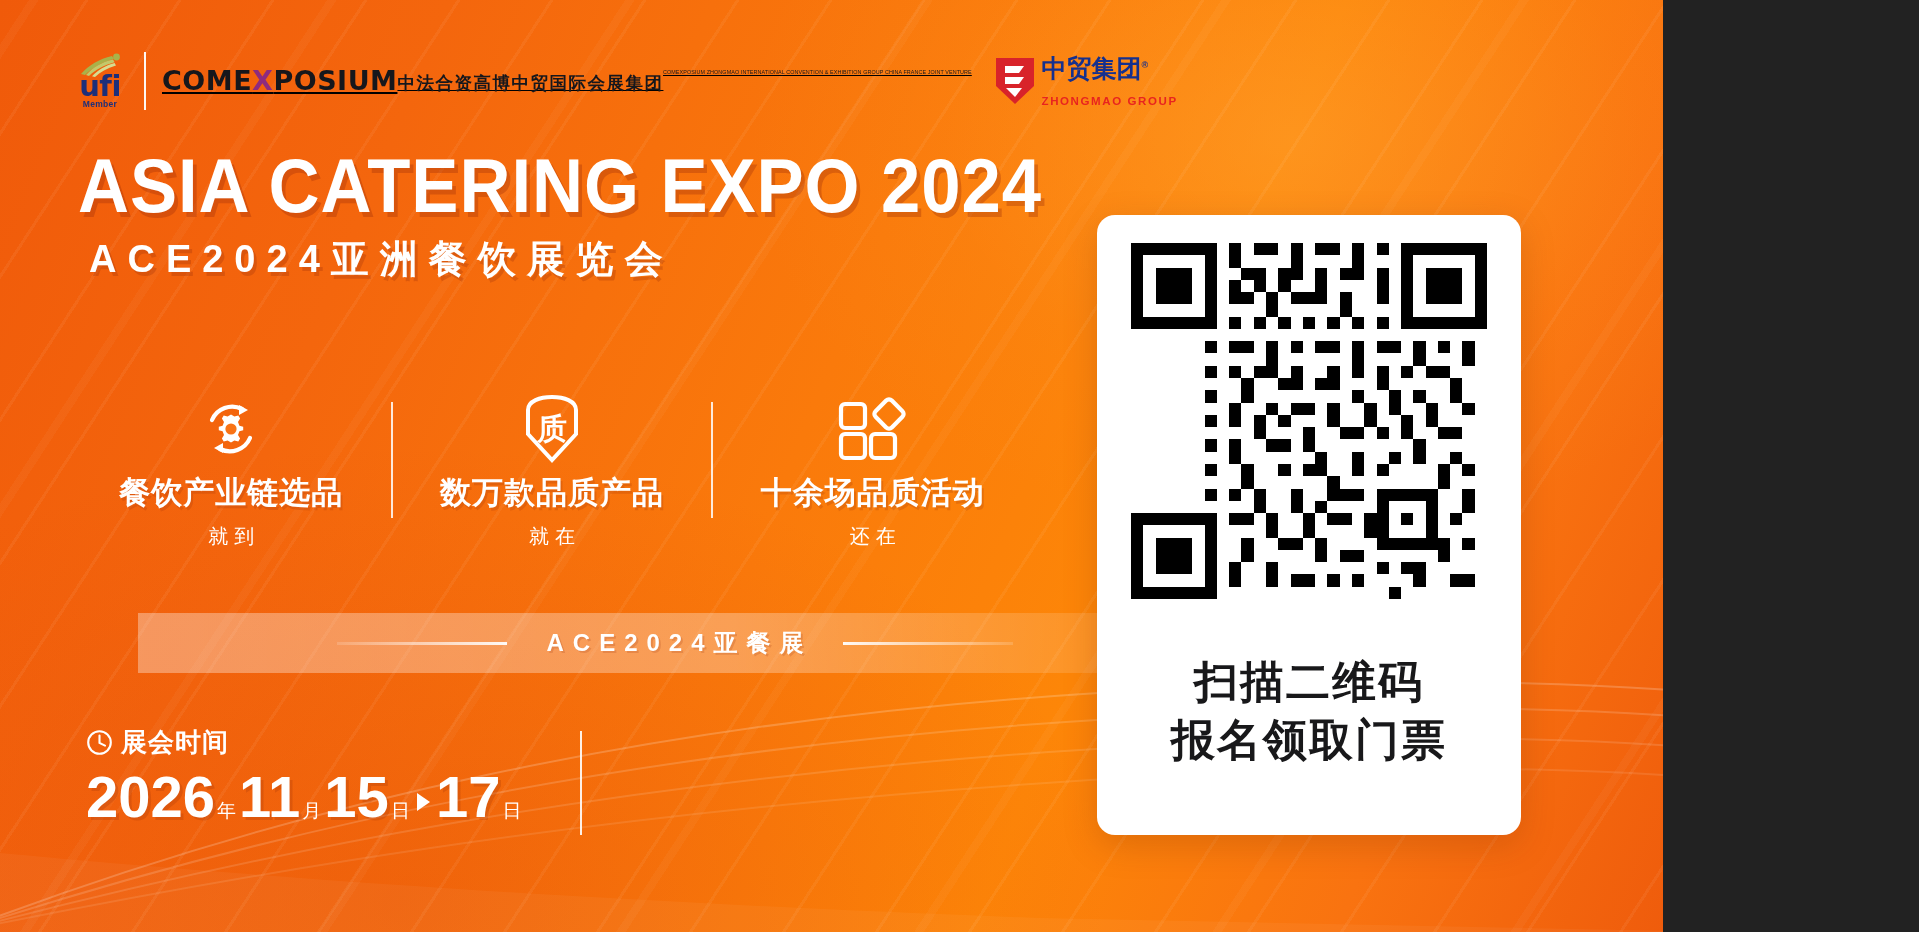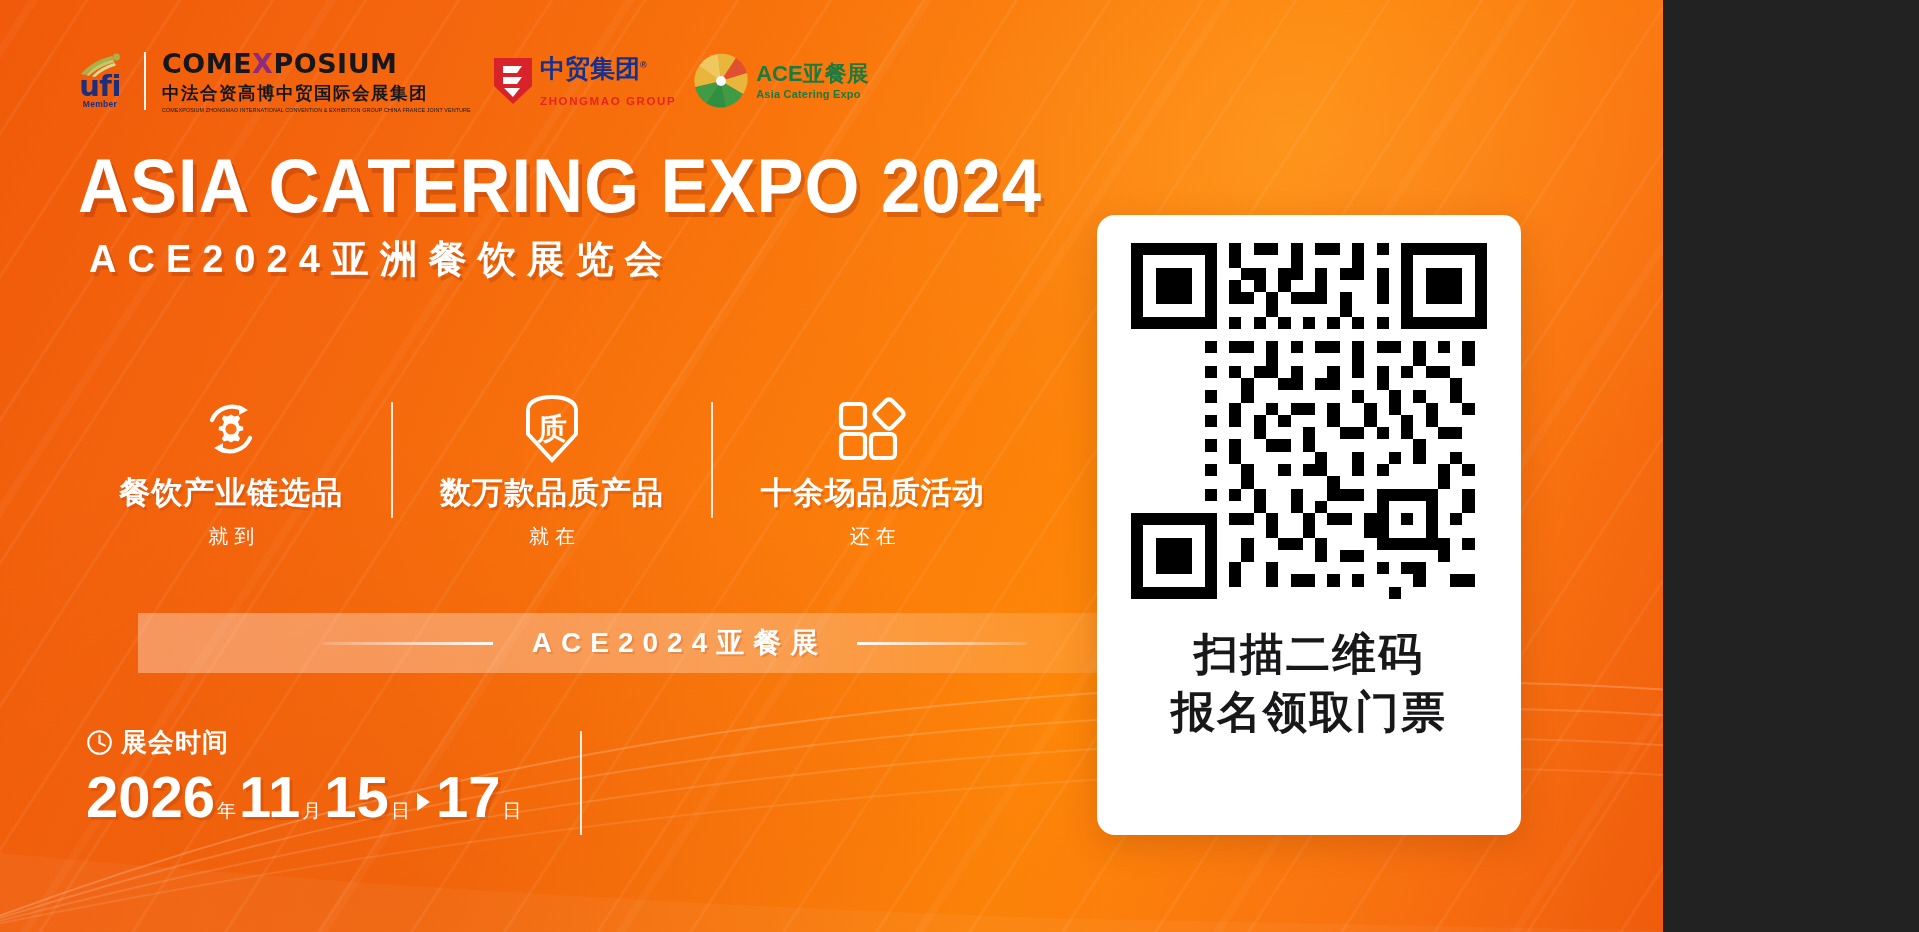--- a/index.html
+++ b/index.html
@@ -77,21 +77,21 @@
     font-family: "DejaVu Sans", sans-serif;
   }
   .ufi-sub {
     color: #1d2f7a; font-size: 8.5px; font-weight: bold;
     letter-spacing: 0.3px; margin-top: 1px;
   }
   .divider-v {
     width: 2px; height: 58px; background: #ffffff;
     margin: 0 16px; opacity: .95;
   }
-  .comex { display: flex; flex-direction: column; justify-content: flex-end; }
+  .comex { display: flex; flex-direction: row; justify-content: flex-end; text-decoration: underline; }
   .comex-word {
     font-size: 27px; font-weight: bold; letter-spacing: 0.5px;
     color: #16171c; line-height: 1; white-space: nowrap;
     font-family: "DejaVu Sans", sans-serif;
   }
   .comex-word .x { color: #8e2b7e; }
   .comex-cn {
     font-size: 17.5px; font-weight: bold; color: #16171c;
     letter-spacing: 1.5px; margin-top: 4px; white-space: nowrap;
   }
@@ -180,21 +180,21 @@
     display: flex; align-items: center; justify-content: center;
   }
   .strip-line {
     height: 3px; width: 170px;
     background: linear-gradient(90deg, rgba(255,255,255,0.15), rgba(255,255,255,0.95));
   }
   .strip-line.right {
     background: linear-gradient(90deg, rgba(255,255,255,0.95), rgba(255,255,255,0.15));
   }
   .strip-text {
-    font-size: 28px; font-weight: bold; color: #ffffff;
+    font-size: 24px; font-weight: bold; color: #ffffff;
     letter-spacing: 9px; margin: 0 30px; padding-left: 9px;
     white-space: nowrap;
     text-shadow: 2px 2px 0 rgba(150,45,10,.18);
   }
 
   
   .info {
     position: absolute; left: 86px; top: 725px;
     display: flex; align-items: flex-start;
   }
@@ -241,20 +241,21 @@
   .qr-card {
     position: absolute; right: 142px; top: 215px;
     width: 424px; height: 620px;
     background: #ffffff;
     border-radius: 18px;
     box-shadow: 0 10px 34px rgba(120,40,5,.22);
     display: flex; flex-direction: column;
     align-items: center; justify-content: flex-start;
     padding-top: 28px;
     box-sizing: border-box;
+    gap: 28px;
   }
   .qr-box { width: 356px; height: 356px; }
   .qr-caption {
     margin-top: 26px;
     text-align: center;
     color: #18181a;
     font-size: 44px;
     font-weight: bold;
     line-height: 1.32;
     letter-spacing: 2px;
@@ -307,39 +308,20 @@
         <path d="M12,10 h19 l-5,7 h-14 z" fill="#ffffff"></path>
         <path d="M12,21 h19 l-5,7 h-14 z" fill="#ffffff"></path>
         <path d="M13,32 h16 l-7,9 z" fill="#ffffff"></path>
       </svg>
       <div class="zm-text">
         <div class="zm-cn"><span>中贸集团</span><span class="zm-reg">®</span></div>
         <div class="zm-en">ZHONGMAO GROUP</div>
       </div>
     </div>
 
-    <div class="ace-logo">
-      <svg width="58" height="58" viewBox="0 0 58 58">
-        <g transform="translate(29,29)">
-          <path d="M0,0 L-3,-27 A27,27 0 0,1 15,-23 Z" fill="#e8b63a"></path>
-          <path d="M0,0 L15,-23 A27,27 0 0,1 26,-8 Z" fill="#e04f2f"></path>
-          <path d="M0,0 L26,-8 A27,27 0 0,1 22,13 Z" fill="#e8b63a"></path>
-          <path d="M0,0 L22,13 A27,27 0 0,1 5,26 Z" fill="#3f9b46"></path>
-          <path d="M0,0 L5,26 A27,27 0 0,1 -15,22 Z" fill="#2f8f43"></path>
-          <path d="M0,0 L-15,22 A27,27 0 0,1 -26,6 Z" fill="#3f9b46"></path>
-          <path d="M0,0 L-26,6 A27,27 0 0,1 -22,-15 Z" fill="#e8b63a"></path>
-          <path d="M0,0 L-22,-15 A27,27 0 0,1 -3,-27 Z" fill="#efc95f"></path>
-          <circle r="5" fill="#ffffff"></circle>
-        </g>
-      </svg>
-      <div class="ace-text">
-        <div class="ace-cn">ACE亚餐展</div>
-        <div class="ace-en">Asia Catering Expo</div>
-      </div>
-    </div>
   </div>
 
   <div class="headline">ASIA CATERING EXPO 2024</div>
   <div class="subhead">ACE2024亚洲餐饮展览会</div>
 
   <div class="features">
 
     <div class="feature">
       <div class="feat-icon">
         <svg width="66" height="66" viewBox="0 0 66 66">

